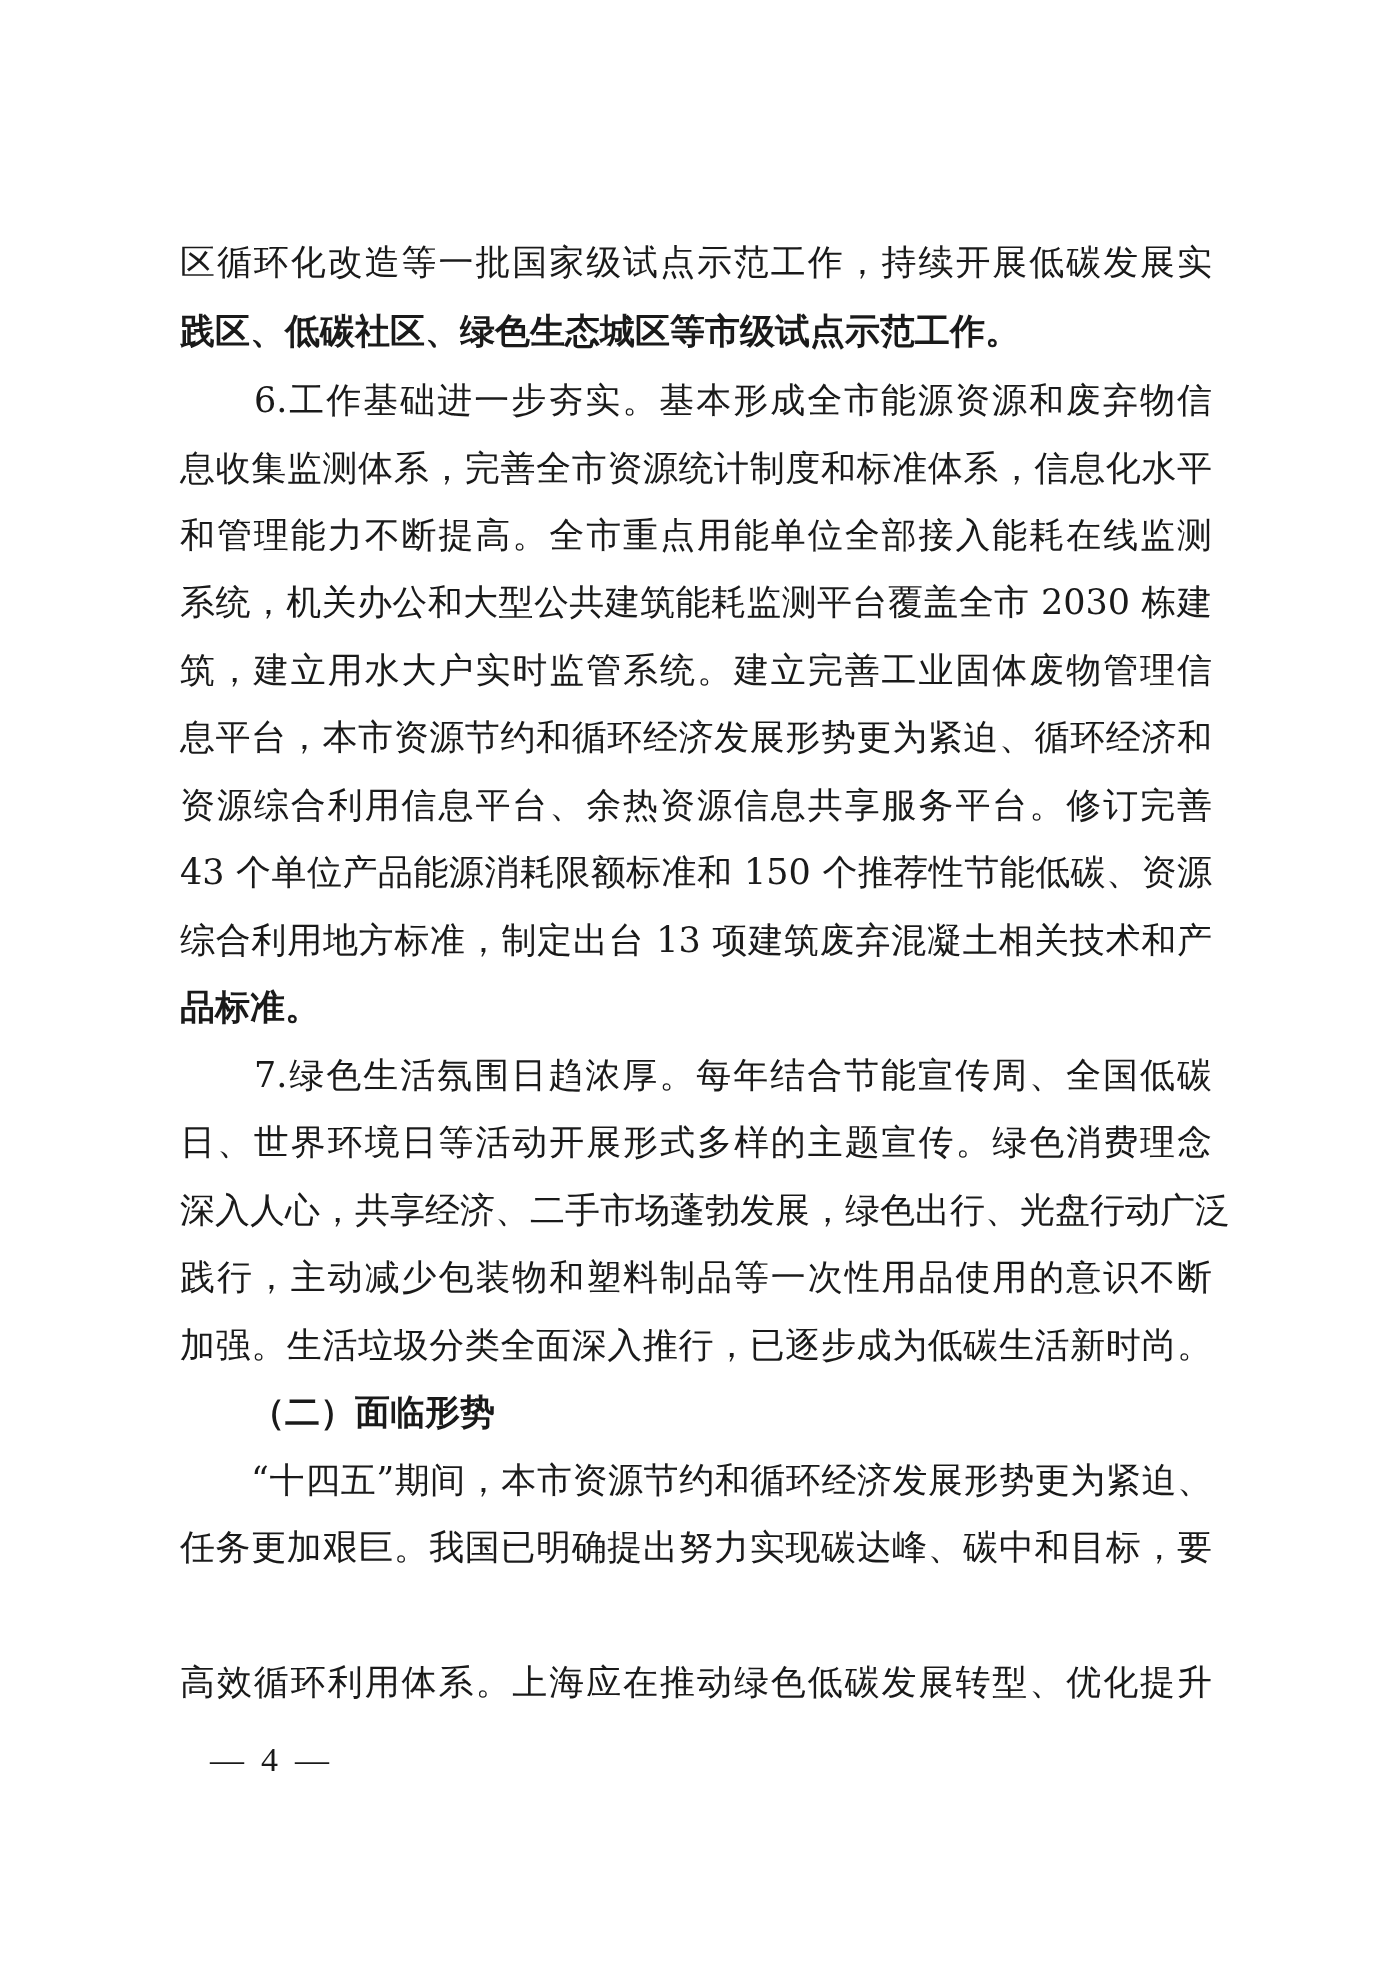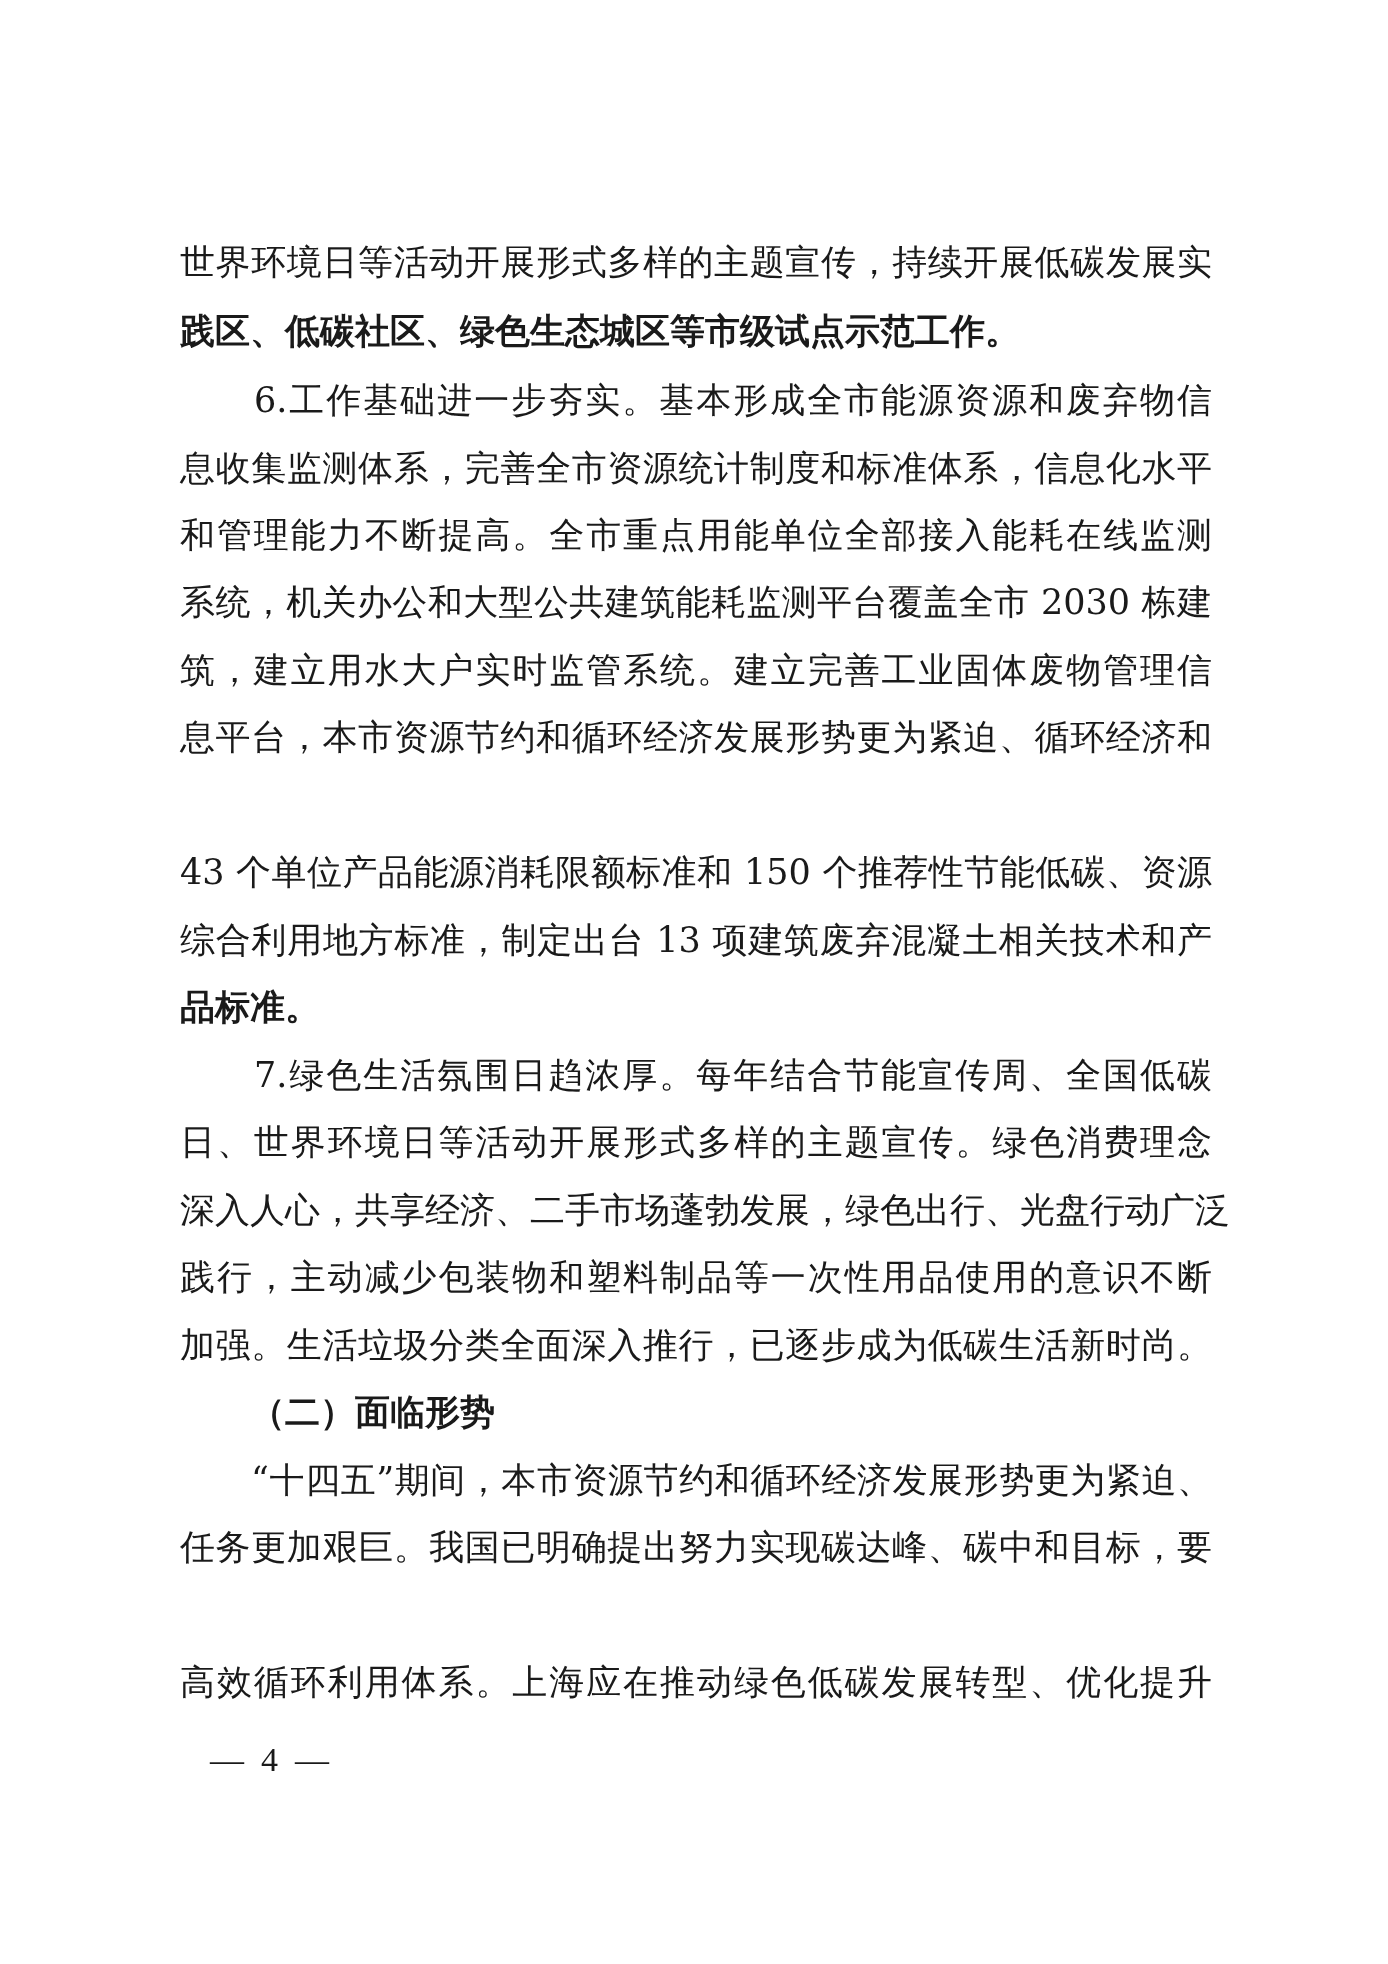--- a/index.html
+++ b/index.html
@@ -50,28 +50,29 @@
     font-size: 34px;
     line-height: 44px;
     white-space: pre;
     font-family: "Liberation Serif", "DejaVu Serif", serif;
   }
 </style>
 </head>
 <body>
 
 <div class="page">
-  <div class="line" style="top:237px">世界环境日等活动开展形式多样的主题宣传，持续开展低碳发展实</div>
+  <div class="line" style="top:237px">区循环化改造等一批国家级试点示范工作，持续开展低碳发展实</div>
   <div class="line last" style="top:306px">践区、低碳社区、绿色生态城区等市级试点示范工作。</div>
   <div class="line" style="top:375px">　　6.工作基础进一步夯实。基本形成全市能源资源和废弃物信</div>
   <div class="line" style="top:443px">息收集监测体系，完善全市资源统计制度和标准体系，信息化水平</div>
   <div class="line" style="top:510px">和管理能力不断提高。全市重点用能单位全部接入能耗在线监测</div>
   <div class="line" style="top:577px">系统，机关办公和大型公共建筑能耗监测平台覆盖全市 2030 栋建</div>
   <div class="line" style="top:645px">筑，建立用水大户实时监管系统。建立完善工业固体废物管理信</div>
   <div class="line" style="top:712px">息平台，本市资源节约和循环经济发展形势更为紧迫、循环经济和</div>
+  <div class="line" style="top:780px">资源综合利用信息平台、余热资源信息共享服务平台。修订完善</div>
   <div class="line" style="top:847px">43 个单位产品能源消耗限额标准和 150 个推荐性节能低碳、资源</div>
   <div class="line" style="top:915px">综合利用地方标准，制定出台 13 项建筑废弃混凝土相关技术和产</div>
   <div class="line last" style="top:982px">品标准。</div>
   <div class="line" style="top:1050px">　　7.绿色生活氛围日趋浓厚。每年结合节能宣传周、全国低碳</div>
   <div class="line" style="top:1117px">日、世界环境日等活动开展形式多样的主题宣传。绿色消费理念</div>
   <div class="line" style="top:1185px">深入人心，共享经济、二手市场蓬勃发展，绿色出行、光盘行动广泛</div>
   <div class="line" style="top:1252px">践行，主动减少包装物和塑料制品等一次性用品使用的意识不断</div>
   <div class="line" style="top:1320px">加强。生活垃圾分类全面深入推行，已逐步成为低碳生活新时尚。</div>
   <div class="line heading" style="top:1387px">　　（二）面临形势</div>
   <div class="line" style="top:1455px">　　“十四五”期间，本市资源节约和循环经济发展形势更为紧迫、</div>

